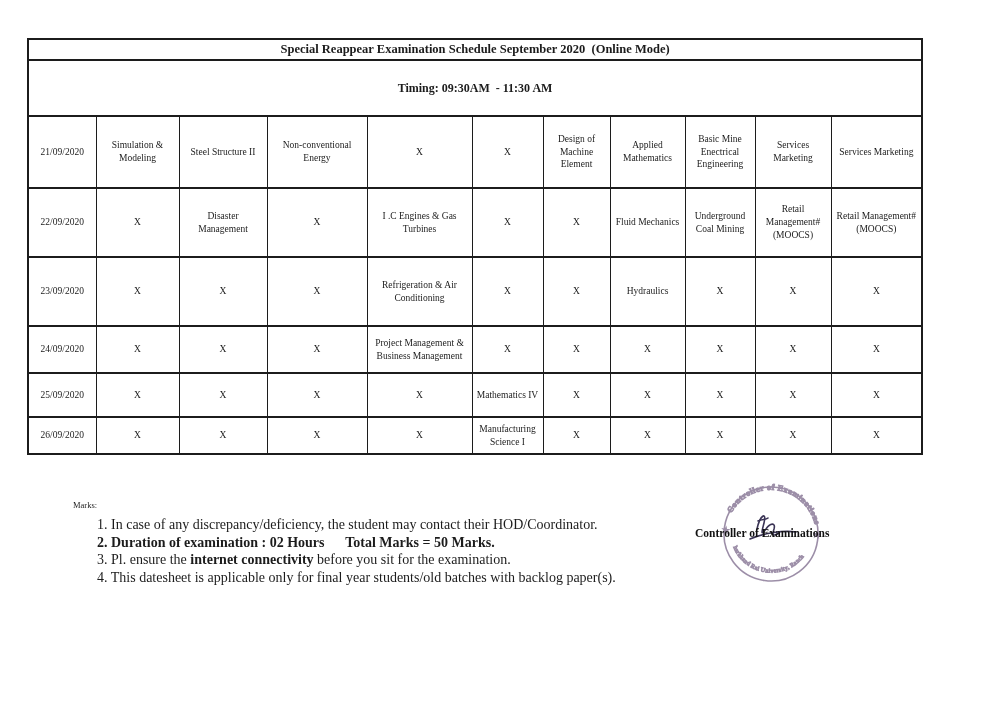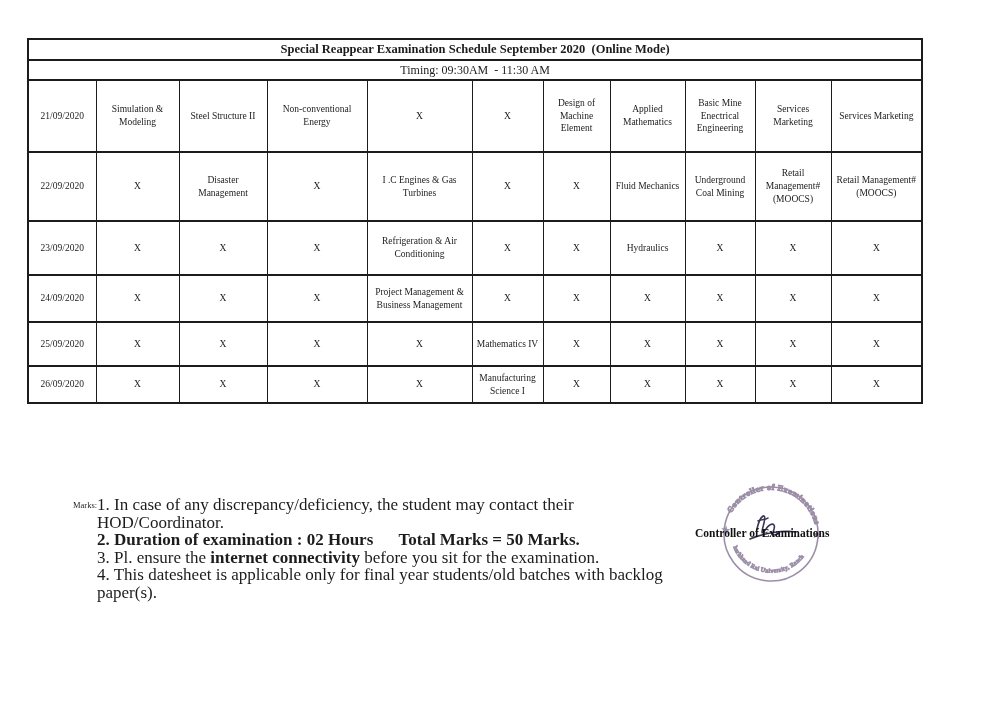--- a/index.html
+++ b/index.html
@@ -15,37 +15,37 @@
     border:2.5px solid #1c1c1c;
   }
   td, th { border:1px solid #1c1c1c; text-align:center; vertical-align:middle;
            font-size:9.5px; line-height:1.35; padding:2px 4px; word-wrap:break-word; }
   .title-cell {
     border:2.5px solid #1c1c1c; height:20px;
     font-size:12.5px; font-weight:bold; white-space:pre-wrap; padding:1px 16px;margin-top:20px;
   }
   .timing-cell {
     border:2.5px solid #1c1c1c; height:19px;
-    font-size:12px; font-weight:normal; white-space:pre-wrap; padding:1px 2px;text-align:center;
+    font-size:12px; font-weight:bold; white-space:pre-wrap; padding:19px 2px;text-align:center;
   }
   thead tr.cols th {
     height:41px; font-weight:bold; border-bottom:2.5px solid #1c1c1c;
     border-top:2.5px solid #1c1c1c;
   }
   tbody td { border-bottom:2px solid #1c1c1c; }
   tbody tr:nth-child(1){ height:72px; }
   tbody tr:nth-child(2){ height:69px; }
-  tbody tr:nth-child(3){ height:54px; }
+  tbody tr:nth-child(3){ height:69px; }
   tbody tr:nth-child(4){ height:47px;padding-left:24px; }
   tbody tr:nth-child(5){ height:44px;margin-top:40px; }
   tbody tr:nth-child(6){ height:37px; }
   
   .notes { position:absolute; left:73px; top:496px; width:600px; display:flex; }
   .note-label { font-size:8.5px; padding-top:4px; width:24px; flex:none; }
-  .note-items { font-size:17px; }
+  .note-items { font-size:14px;margin-top:20px; }
   .note-line { line-height:17.5px; white-space:pre-wrap; }
   .note-line .b { font-weight:bold; }
   
   .stamp-wrap { position:absolute; left:700px; top:477px; width:148px; height:120px; }
   .stamp-wrap svg { width:100%; height:100%; }
   .signatory-title {
     position:absolute; left:695px; top:527px; width:150px;
     font-size:11.5px; font-weight:bold; color:#111; white-space:nowrap;
   }
 </style>

